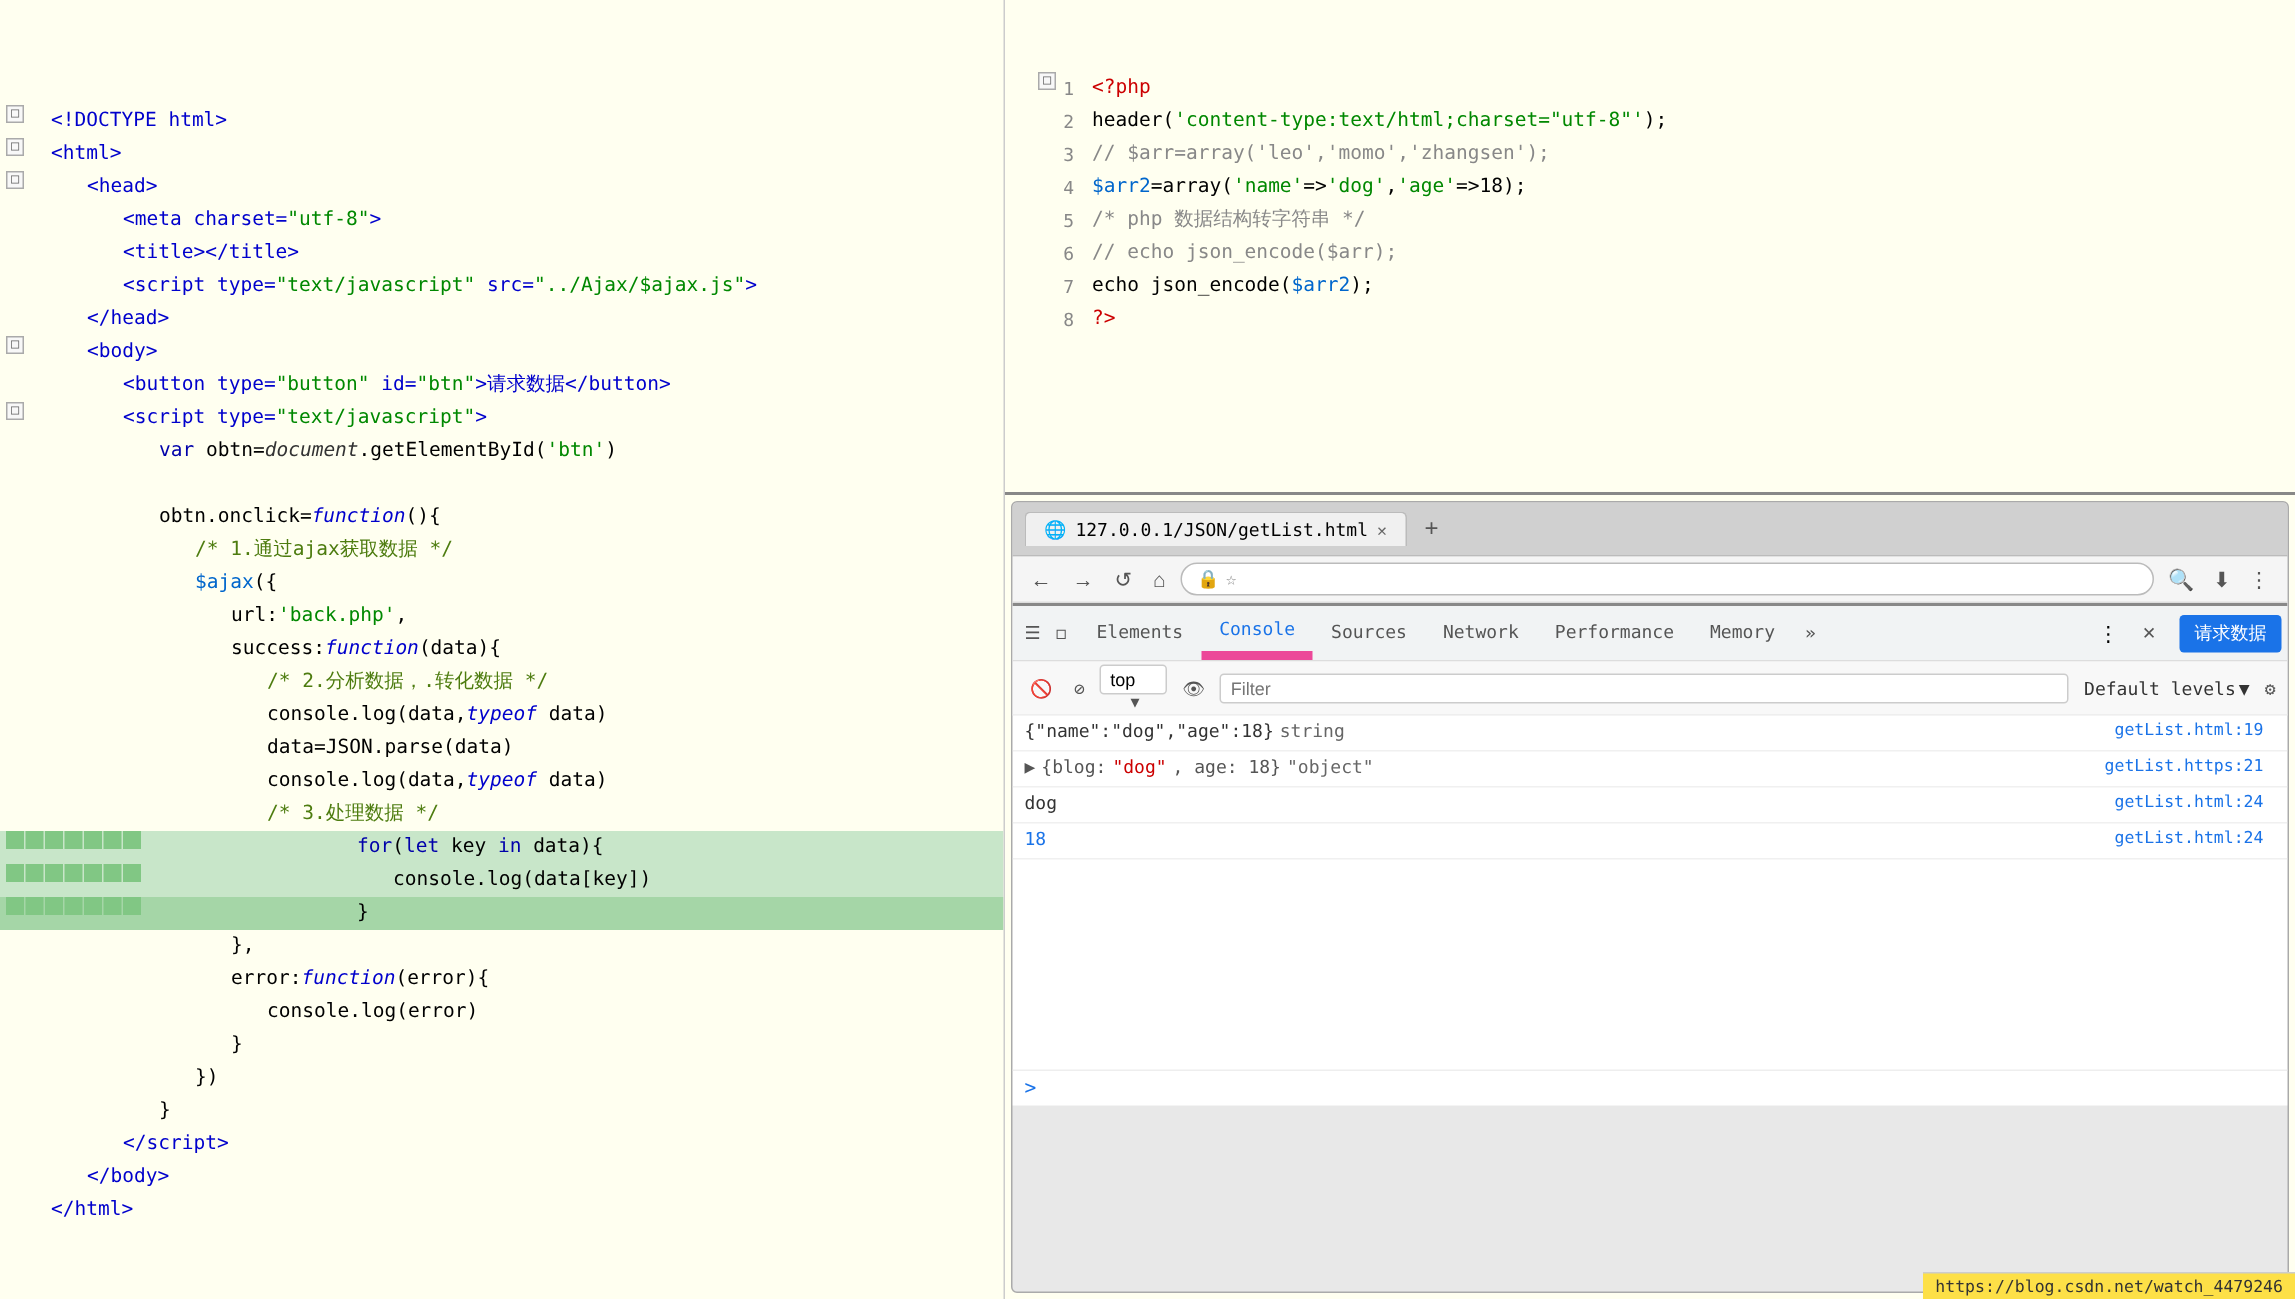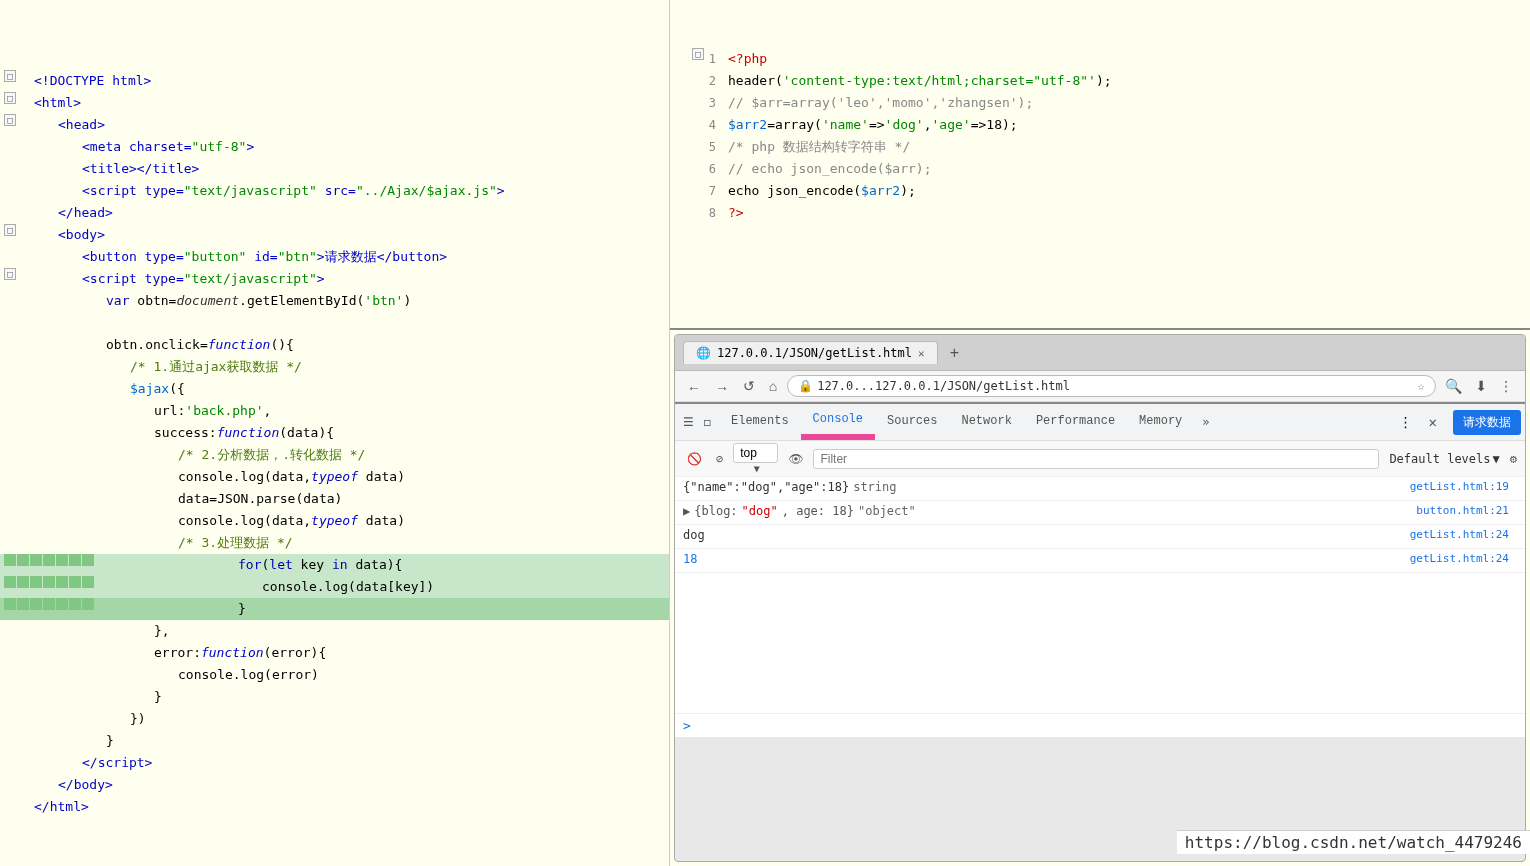--- a/index.html
+++ b/index.html
@@ -212,21 +212,20 @@
       padding: 0 4px;
     }
 
     .devtools-tab {
       padding: 8px 12px;
       font-size: 12px;
       cursor: pointer;
       color: #555;
       border-bottom: 2px solid transparent;
       white-space: nowrap;
-      font-family: Liberation Mono, monospace;
     }
 
     .devtools-tab.active {
       color: #1a73e8;
       border-bottom: 6px solid #ec4899;
     }
 
     .devtools-tab-icons {
       display: flex;
       align-items: center;
@@ -387,26 +386,26 @@
       align-items: center;
       padding: 4px 8px;
       border-top: 1px solid #eee;
     }
 
     .prompt-arrow { color: #1a73e8; margin-right: 4px; }
 
     
     .bottom-url {
       position: fixed;
-      bottom: 12px;
+      bottom: 0;
       right: 0;
-      background: #ffffff;
+      background: #fde047;
       border-top: 1px solid #ccc;
       padding: 2px 8px;
-      font-size: 16px;
+      font-size: 11px;
       color: #333;
     }
 
     .line-num {
       color: #888;
       min-width: 20px;
       text-align: right;
       padding-right: 8px;
       user-select: none;
       font-size: 12px;
@@ -440,21 +439,20 @@
         <button class="new-tab-btn">+</button>
       </div>
 
       <div class="browser-toolbar">
         <button class="nav-btn">←</button>
         <button class="nav-btn">→</button>
         <button class="nav-btn">↺</button>
         <button class="nav-btn">⌂</button>
         <div class="address-bar">
           <span>🔒</span>
-          <span class="address-text">127.0...127.0.0.1/JSON/getList.html</span>
           <span style="color:#888;font-size:12px;">☆</span>
         </div>
         <div class="toolbar-icons">
           <button class="toolbar-icon-btn">🔍</button>
           <button class="toolbar-icon-btn">⬇</button>
           <button class="toolbar-icon-btn">⋮</button>
         </div>
       </div>
 
       <div class="devtools">
@@ -502,21 +500,21 @@
               <a class="console-link" href="#">getList.html:19</a>
             </div>
             <div class="console-row">
               <div class="console-msg">
                 <span class="console-expand">▶</span> 
                 <span style="color:#555">{blog: </span>
                 <span class="console-val-string">"dog"</span>
                 <span style="color:#555">, age: 18}</span> 
                 <span class="console-type-gray">"object"</span>
               </div>
-              <a class="console-link" href="#">button.html:21</a>
+              <a class="console-link" href="#">getList.https:21</a>
             </div>
             <div class="console-row">
               <div class="console-msg">
                 <span style="color:#333">dog</span>
               </div>
               <a class="console-link" href="#">getList.html:24</a>
             </div>
             <div class="console-row">
               <div class="console-msg">
                 <span style="color:#1a73e8">18</span>

